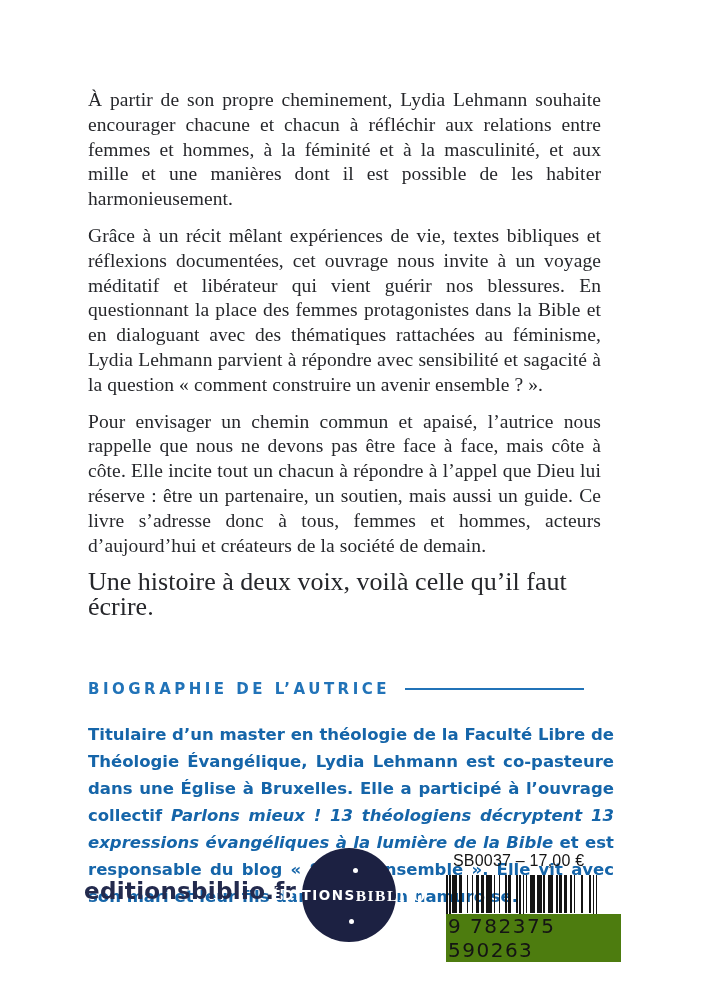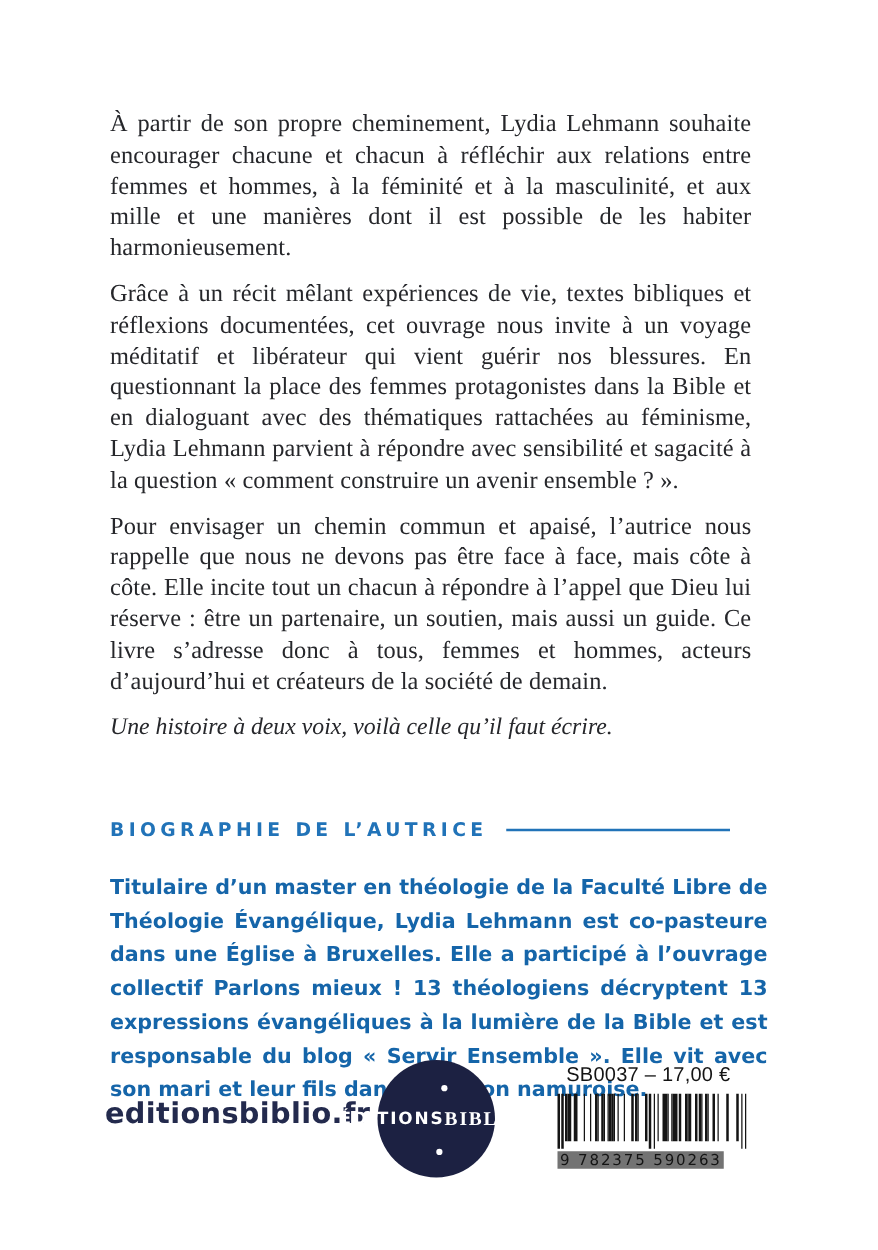--- a/index.html
+++ b/index.html
@@ -25,23 +25,22 @@
   .synopsis p{
     margin:0 13px 12px 0;
     font-size:19.5px;
     line-height:24.8px;
     letter-spacing:0.1px;
     color:var(--body-ink);
     text-align:justify;
   }
   .quote{
     margin:0;
-    font-size:19px;
+    font-size:26px;
     line-height:24.8px;
-    font-style:italic;
     color:var(--body-ink);
   }
   .bio-heading-row{
     display:flex;
     align-items:center;
     gap:15px;
     margin-top:60px;
   }
   .bio-heading{
     font-family:"DejaVu Sans", sans-serif;
@@ -59,21 +58,21 @@
   }
   .bio-text{
     margin-top:23px;
     font-family:"DejaVu Sans", sans-serif;
     font-weight:bold;
     font-size:16.5px;
     line-height:27px;
     color:var(--bio-blue);
     text-align:justify;
   }
-  .bio-text .it{}
+  .bio-text .it{font-style:italic;}
   
   .website{
     position:absolute;
     left:84px;top:878px;
     font-family:"DejaVu Sans", sans-serif;
     font-weight:bold;
     font-size:23px;
     letter-spacing:0.3px;
     color:var(--navy);
   }
@@ -116,24 +115,24 @@
     align-items:flex-start;
     height:44px;
   }
   .bars div{flex:0 0 auto;width:1.6px;height:38px;}
   .bars div.on{background:var(--barcode-ink);}
   .bars div.guard{height:44px;}
   .isbn{
     display:inline-block;
     margin-top:-5px;
     padding:0 2px;
-    background:#737373;
+    background:#4d7c0f;
     position:relative;
     font-family:"DejaVu Sans", sans-serif;
-    font-size:12px;
+    font-size:20px;
     letter-spacing:1.5px;
     color:var(--barcode-ink);
   }
 </style>
 </head>
 <body>
 
 <div class="page">
 
   <div class="text-block">

